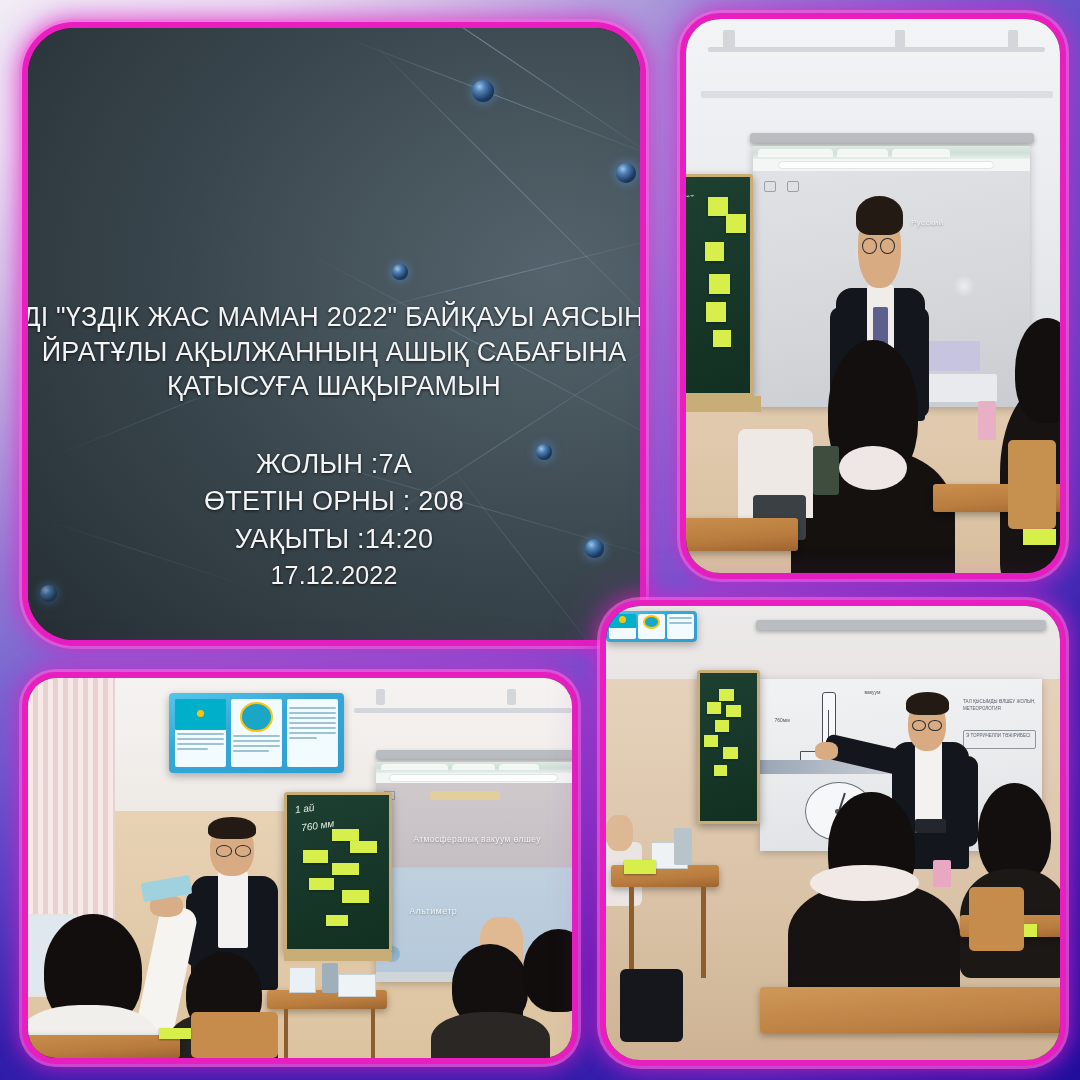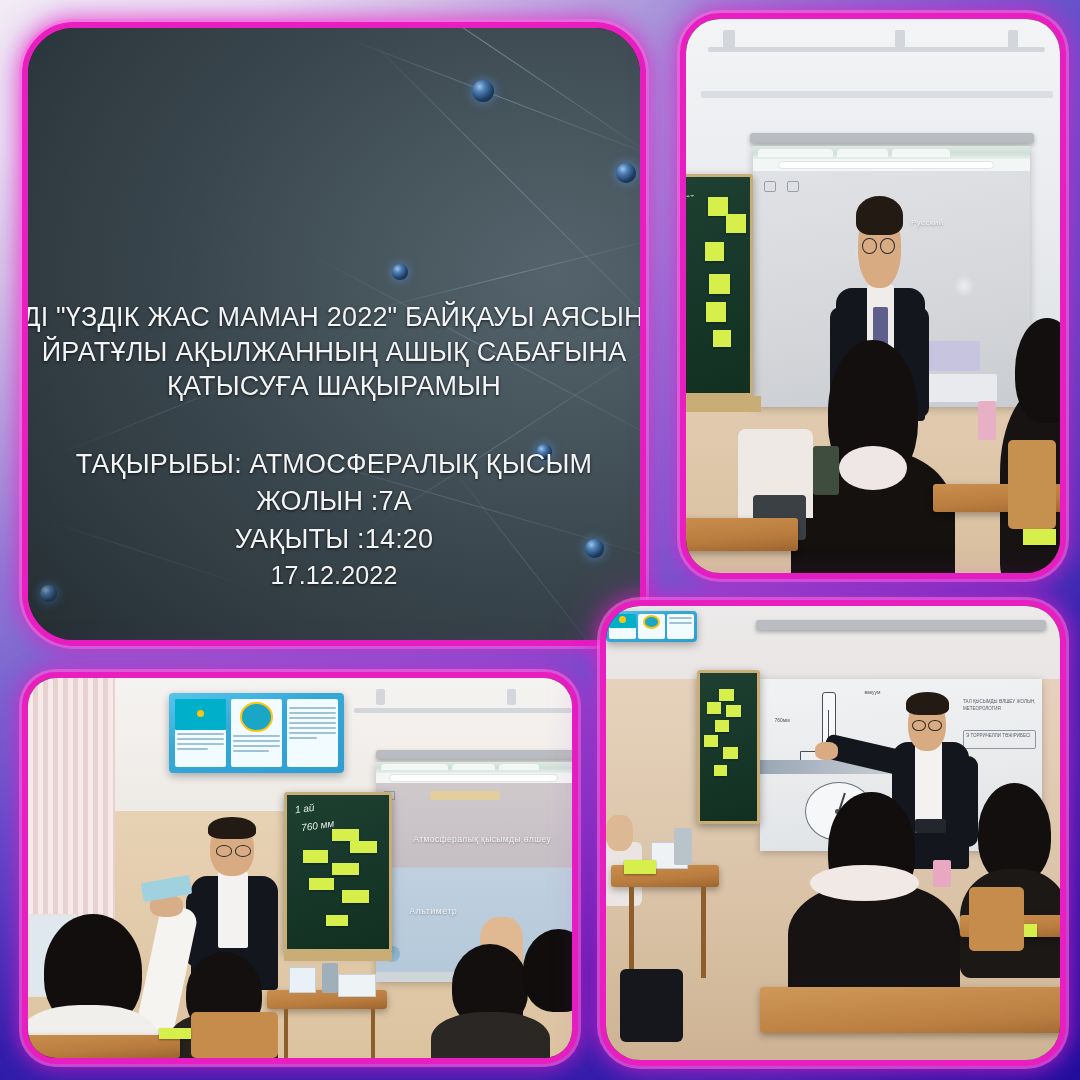--- a/index.html
+++ b/index.html
@@ -182,22 +182,22 @@
       <div class="node n5"></div>
       <div class="node n6"></div>
 
       <div class="slide-text">
         <div class="slide-body">
           <div>РДІ "ҮЗДІК ЖАС МАМАН 2022" БАЙҚАУЫ АЯСЫНД</div>
           <div>ЙРАТҰЛЫ АҚЫЛЖАННЫҢ АШЫҚ САБАҒЫНА</div>
           <div>ҚАТЫСУҒА ШАҚЫРАМЫН</div>
         </div>
         <div class="slide-details">
-          <div>ТАҚЫРЫБЫ: АТМОСФЕРАЛЫҚ ҚЫСЫМ</div>
           <div>ЖОЛЫН :7А</div>
+          <div>ӨТЕТІН ОРНЫ : 208</div>
           <div>УАҚЫТЫ :14:20</div>
           <div class="d-date">17.12.2022</div>
         </div>
       </div>
     </div>
   </div>
 
   <div class="panel" id="panel-lecture">
     <div class="ph blur-sm">
       <div class="wall-top" style="height:64%; background:linear-gradient(180deg,#f3f4f6 0%,#e9ebee 55%,#dfe2e6 100%);"></div>
@@ -314,21 +314,21 @@
           <div class="btab" style="width:34%;"></div>
           <div class="btab" style="width:22%;"></div>
           <div class="btab" style="width:20%;"></div>
         </div>
         <div class="urlrow" style="top:11px; height:10px;">
           <div class="urlpill" style="left:6%; top:1px; width:82%; height:8px;"></div>
         </div>
         <div style="position:absolute; left:0; top:21px; right:0; bottom:0; background:linear-gradient(180deg,#cfc9cc 0%,#c5bfc4 42%,#bfd0de 43%,#b4c8da 100%);">
           <div style="position:absolute; left:4%; top:4%; width:11px; height:9px; border:1px solid #9b9aa0;"></div>
           <div style="position:absolute; left:26%; top:4%; width:34%; height:9px; background:#e3cf9c; border-radius:3px;"></div>
-          <div class="projtext" style="left:18%; top:26%; font-size:8.5px;">Атмосфералық қысымды өлшеу</div>
+          <div class="projtext" style="left:18%; top:26%; font-size:8.5px;">Атмосфералық вакуум өлшеу</div>
           <div class="projtext" style="left:16%; top:62%; font-size:9px;">Альтиметр</div>
           <div style="position:absolute; left:4%; top:82%; width:16px; height:16px; border-radius:50%; background:#8fb6cf;"></div>
           <div style="position:absolute; left:0; bottom:0; width:100%; height:10px; background:#cfd6da;"></div>
         </div>
       </div>
 
       <div class="chalkboard" style="left:47%; top:30%; width:20%; height:42%;">
         <div style="position:absolute; left:8%; top:5%; color:#e6f0e6; font-size:10px; font-style:italic; transform:rotate(-8deg);">1 ай</div>
         <div style="position:absolute; left:14%; top:16%; color:#e6f0e6; font-size:10px; font-style:italic; transform:rotate(-8deg);">760 мм</div>
         <div class="sticky" style="left:44%; top:22%; width:26%; height:8%;"></div>

